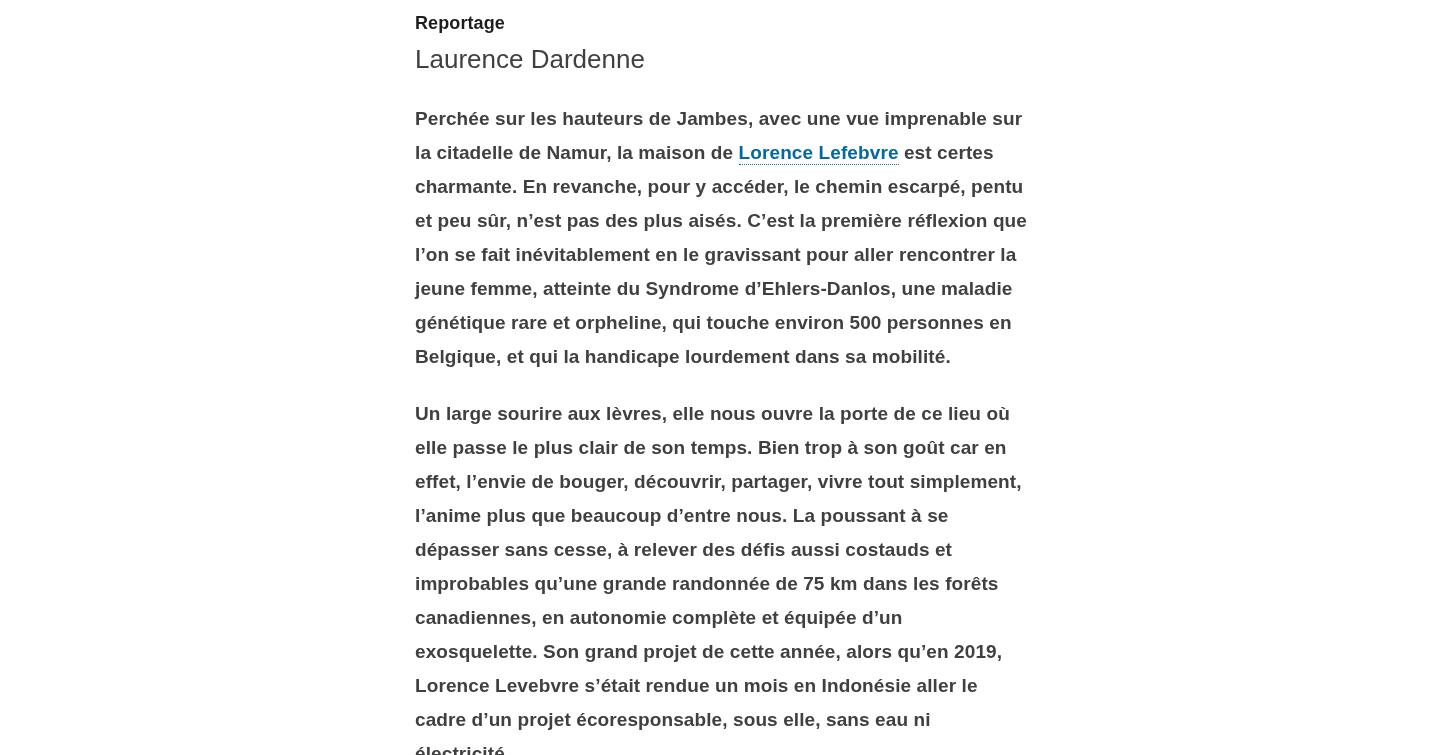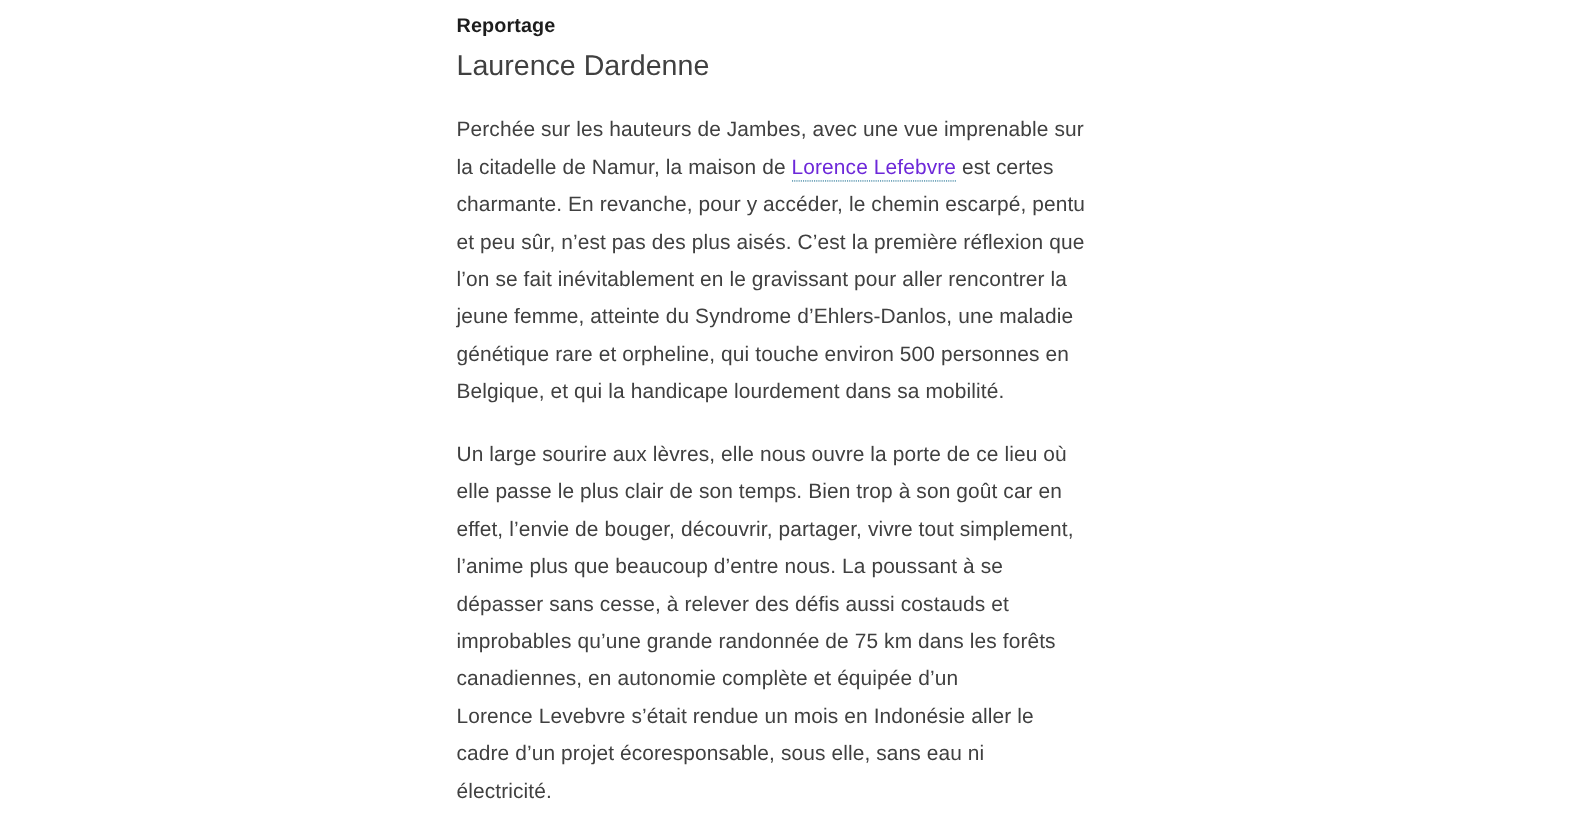--- a/index.html
+++ b/index.html
@@ -35,30 +35,30 @@
     font-weight: 400;
     color: #404040;
   }
   .paragraphs {
     margin-top: 31px;
   }
   p.para {
     margin: 0 0 23px 0;
     font-size: 19px;
     line-height: 34px;
-    font-weight: 400;
+    font-weight: 700;
     color: #404040;
     letter-spacing: 0.1px;
   }
   p.para .line {
     display: block;
     white-space: pre;
   }
   a.inline-link {
-    color: #6d28d9;
+    color: #0369a1;
     text-decoration: none;
     border-bottom: 1px dotted #166a8e;
     padding-bottom: 1px;
     cursor: pointer;
   }
 </style>
 </head>
 <body>
 
 <div class="article-body">
@@ -76,18 +76,19 @@
         <span class="line"><span>Belgique, et qui la handicape lourdement dans sa mobilité.</span></span>
       </p>
       <p class="para">
         <span class="line"><span>Un large sourire aux lèvres, elle nous ouvre la porte de ce lieu où</span></span>
         <span class="line"><span>elle passe le plus clair de son temps. Bien trop à son goût car en</span></span>
         <span class="line"><span>effet, l’envie de bouger, découvrir, partager, vivre tout simplement,</span></span>
         <span class="line"><span>l’anime plus que beaucoup d’entre nous. La poussant à se</span></span>
         <span class="line"><span>dépasser sans cesse, à relever des défis aussi costauds et</span></span>
         <span class="line"><span>improbables qu’une grande randonnée de 75 km dans les forêts</span></span>
         <span class="line"><span>canadiennes, en autonomie complète et équipée d’un</span></span>
+        <span class="line"><span>exosquelette. Son grand projet de cette année, alors qu’en 2019,</span></span>
         <span class="line"><span>Lorence Levebvre s’était rendue un mois en Indonésie aller le</span></span>
         <span class="line"><span>cadre d’un projet écoresponsable, sous elle, sans eau ni</span></span>
         <span class="line"><span>électricité.</span></span>
       </p>
     </div>
 </div>
 
 </body></html>

